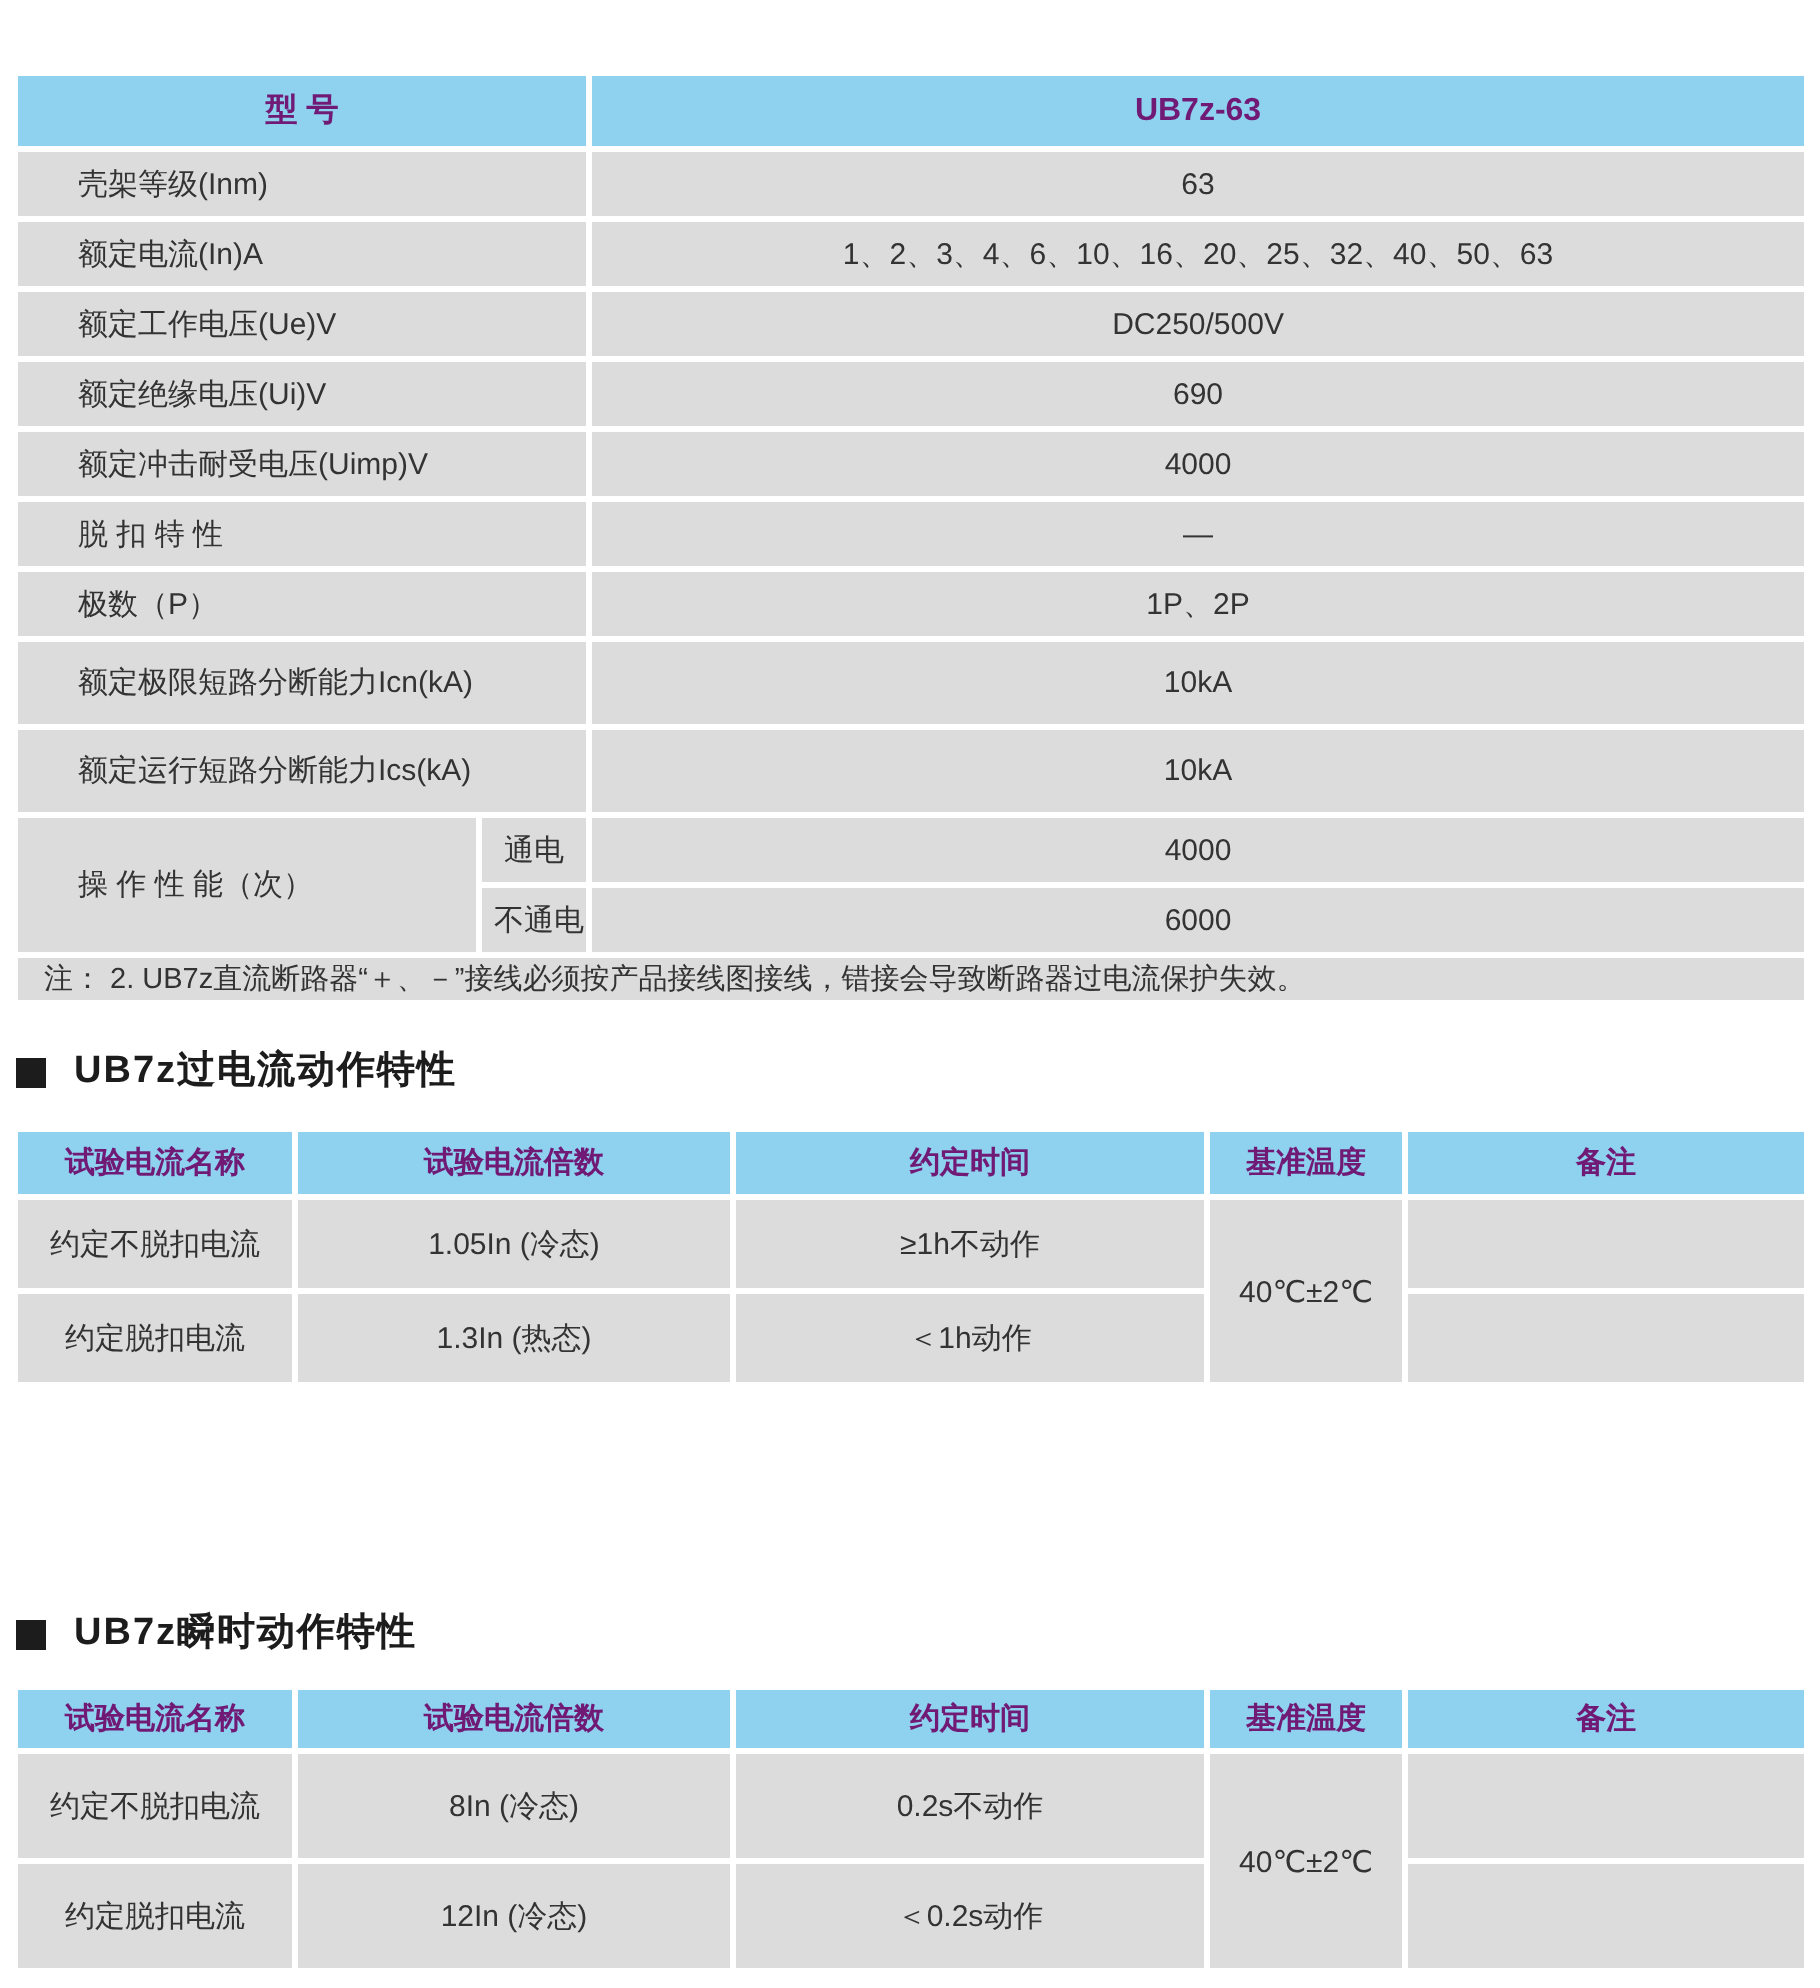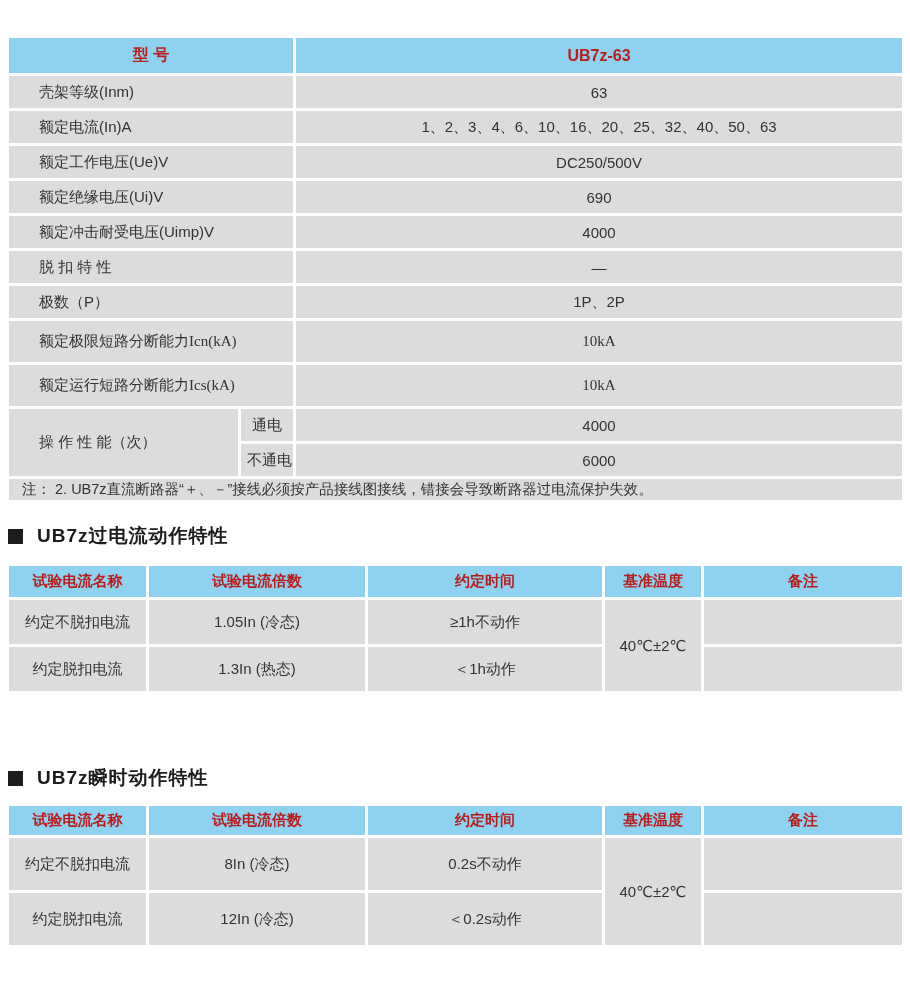--- a/index.html
+++ b/index.html
@@ -21,39 +21,39 @@
 
   
   table{border-collapse:separate;border-spacing:3px;table-layout:fixed;width:899px;}
   td{
     background:var(--cell,#dcdcdc);
     font-size:15px;text-align:center;vertical-align:middle;
     padding:0 6px;box-sizing:border-box;color:#333;
     overflow:hidden;white-space:nowrap;
   }
   td.lbl{text-align:left;padding-left:30px;}
-  tr.hdr td{background:var(--blue,#8fd2ef);font-weight:bold;color:#b91c1c;}
+  tr.hdr td{background:var(--blue,#8fd2ef);font-weight:bold;color:#701a75;}
 
   
   .t1{margin-top:25px;}
   .t1 tr.hdr td{height:35px;font-size:16px;}
   .t1 tr.r td{height:32px;}
-  .t1 tr.tall td{height:41px;font-family:Liberation Serif, serif;}
+  .t1 tr.tall td{height:41px;}
   .t1 tr.note-row td{height:21px;text-align:left;padding-left:13px;font-size:14.5px;}
 
   
   .t2{margin-top:15px;}
   .t2 tr.hdr td{height:31px;font-size:15px;}
   .t2 tr.r td{height:44px;}
   .t3{margin-top:13px;}
   .t3 tr.hdr td{height:29px;font-size:15px;}
   .t3 tr.r td{height:52px;}
 
   .gap-title2{margin-top:21px;}
-  .gap-title3{margin-top:72px;}
+  .gap-title3{margin-top:111px;}
 </style>
 </head>
 <body>
 
 <div class="page">
 
 
   <table class="t1">
     <colgroup>
         <col style="width:229px">

